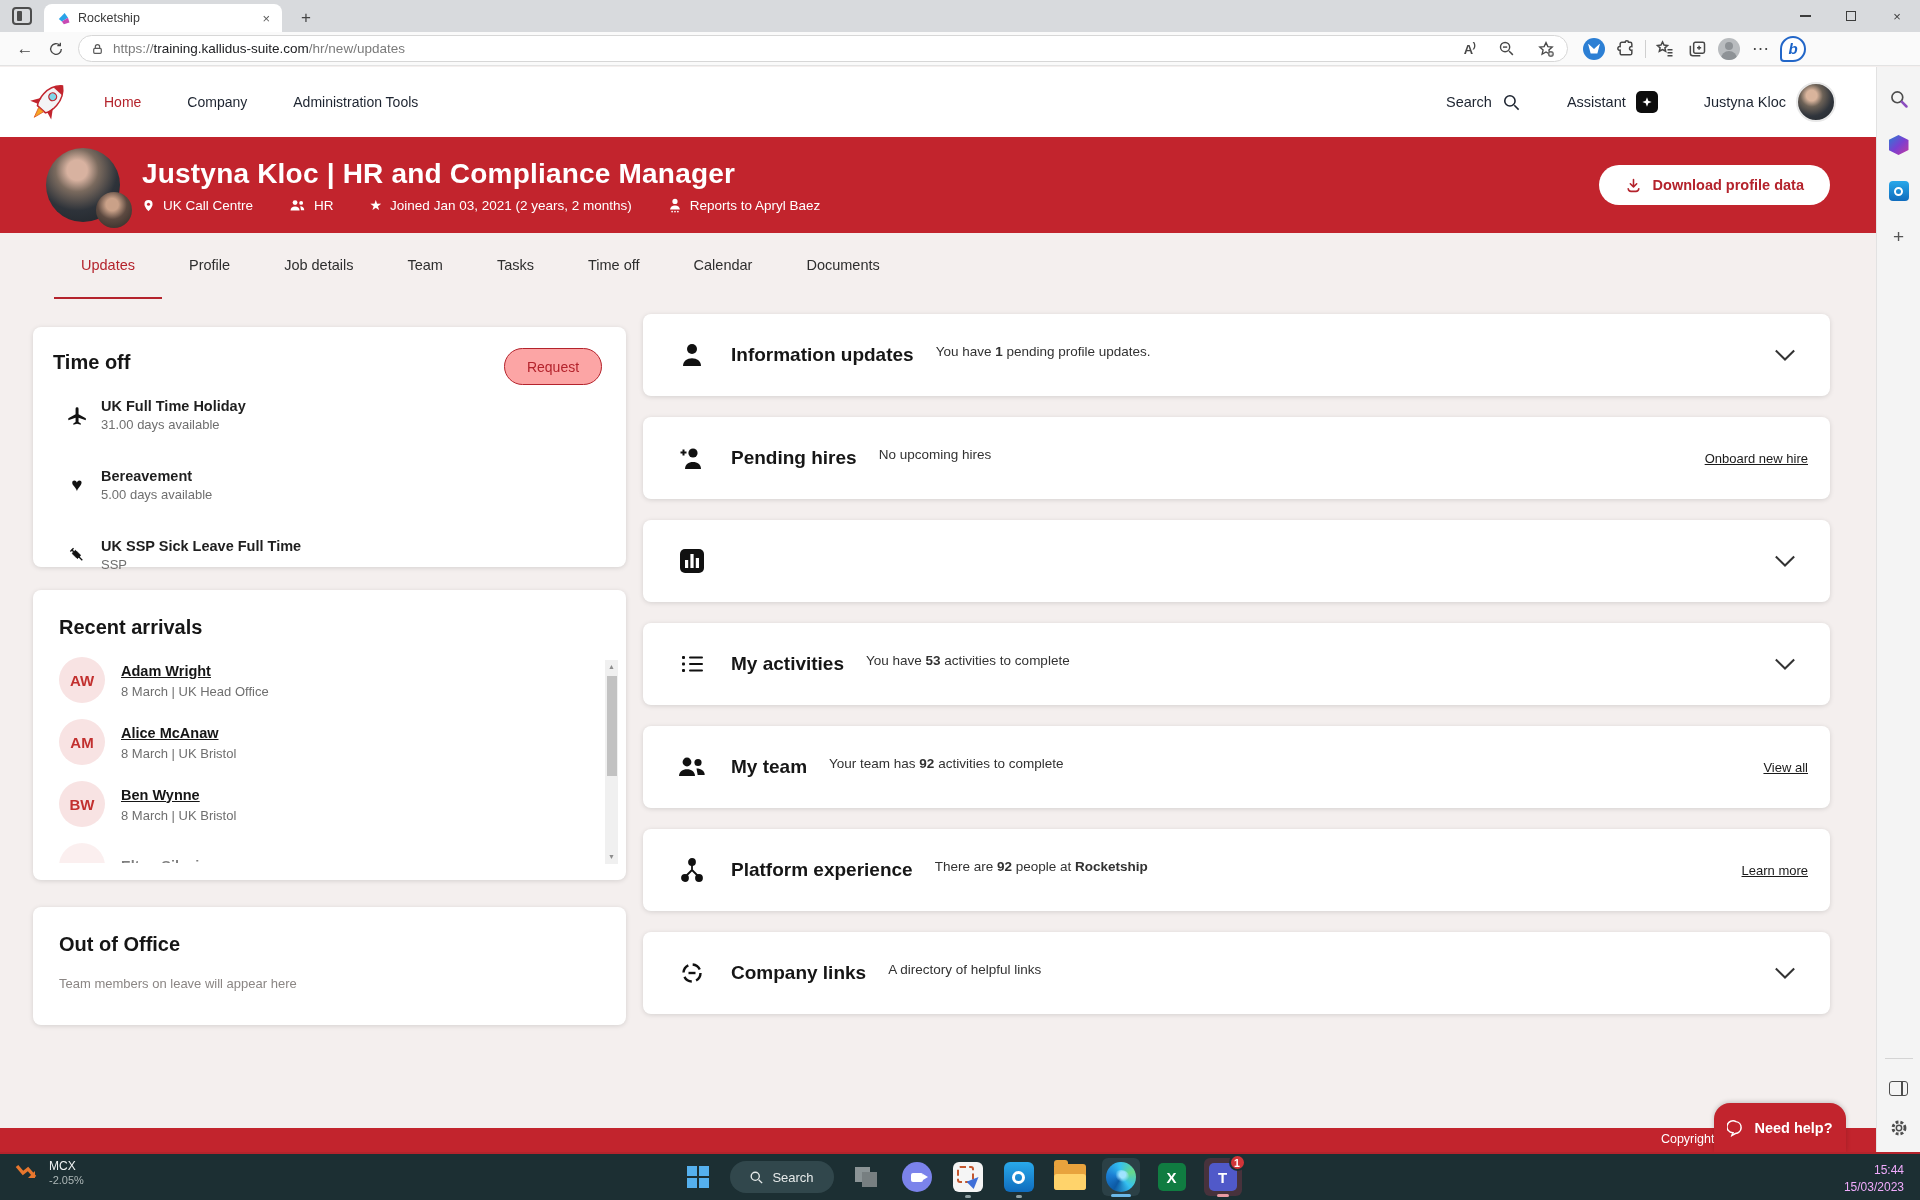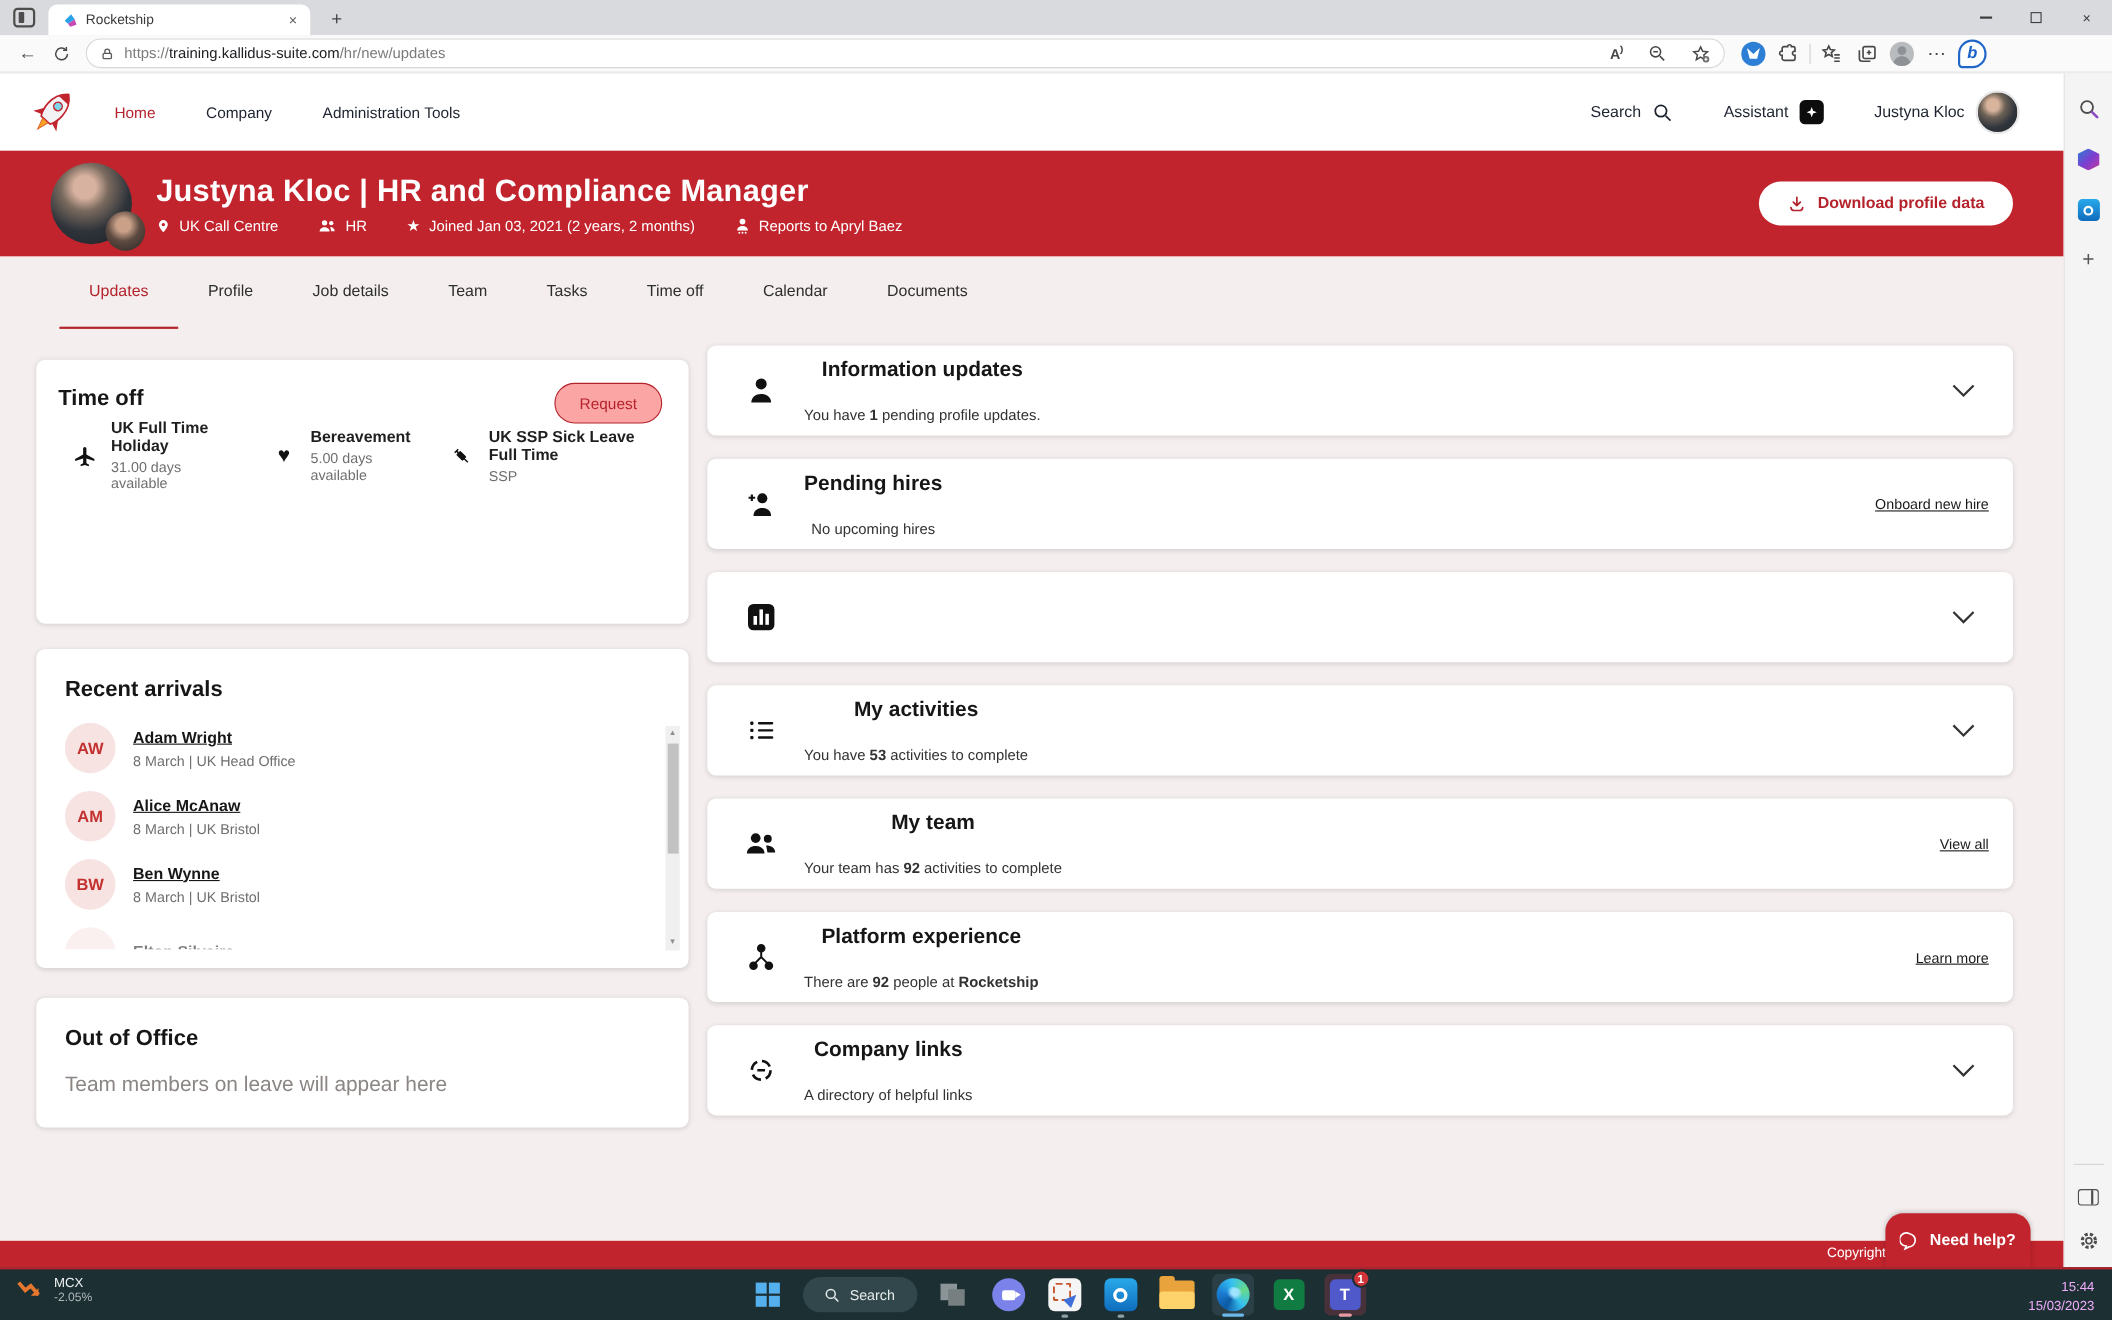--- a/index.html
+++ b/index.html
@@ -78,46 +78,46 @@
   .columns { display:flex; padding:13px 46px 0 33px; gap:17px; }
   .leftcol { width:593px; flex:none; }
   .rightcol { flex:1; display:flex; flex-direction:column; gap:21px; margin-top:2px; }
 
   .card { background:#fff; border-radius:8px; box-shadow:0 1px 5px rgba(0,0,0,.13); }
 
   
   .timeoff { height:240px; margin-top:15px; padding:24px 26px 0 20px; position:relative; }
   .card-h1 { font-size:20px; font-weight:700; color:#161616; }
   .req-btn { position:absolute; top:21px; right:24px; width:98px; height:37px; border:1.5px solid #b4232c; background:#fca5a5; border-radius:19px; color:#b4232c; font-size:14px; font-family:inherit; }
-  .to-list { margin-top:8px; display:flex; gap:23px; }
+  .to-list { margin-top:24px; display:flex; flex-direction:column; gap:36px; }
   .to-row { display:flex; align-items:center; }
   .to-ic { width:24px; flex:none; margin:0 12px 0 12px; text-align:center; font-size:19px; color:#111; display:flex; justify-content:center; }
   .to-name { font-size:14.5px; font-weight:600; color:#1f1f1f; }
   .to-detail { font-size:13px; color:#6f6f6f; margin-top:3px; }
 
   
   .arrivals { height:290px; margin-top:23px; padding:26px 0 0 26px; position:relative; overflow:hidden; }
   .arr-list { margin-top:18px; height:206px; overflow:hidden; display:flex; flex-direction:column; gap:16px; padding-right:40px; }
   .arr-row { display:flex; align-items:center; gap:16px; }
   .arr-avatar { width:46px; height:46px; border-radius:50%; background:#f8e3e3; color:#c2302f; font-size:15px; font-weight:700; display:flex; align-items:center; justify-content:center; flex:none; }
   .arr-name { font-size:14.5px; font-weight:600; color:#161616; }
   .arr-detail { font-size:13px; color:#6f6f6f; margin-top:4px; }
   .vscroll { position:absolute; right:8px; top:70px; width:13px; height:204px; background:#f0f0f0; }
   .vs-arrow { position:absolute; left:0; width:13px; height:14px; color:#8d8d8d; font-size:7px; text-align:center; line-height:14px; }
   .vs-up { top:0; } .vs-down { bottom:0; }
   .vs-thumb { position:absolute; left:1.5px; top:16px; width:10px; height:100px; background:#c2c2c2; }
 
   
   .ooo { height:118px; margin-top:27px; padding:26px; }
-  .ooo-empty { margin-top:20px; font-size:19px; color:#8b8684; }
+  .ooo-empty { margin-top:20px; font-size:13px; color:#8b8684; }
 
   
   .rcard { height:82px; display:flex; align-items:center; padding:0 30px 0 34px; }
   .rc-ic { width:30px; flex:none; display:flex; justify-content:center; margin-right:24px; }
-  .rc-text { display:flex; flex-direction:column; gap:22px;align-items:center; }
+  .rc-text { display:flex; flex-direction:row; gap:22px; }
   .rc-title { font-size:19px; font-weight:600; color:#161616; }
   .rc-sub { font-size:13.5px; color:#323232; }
   .rc-sub .b { font-weight:700; }
   .rc-right { margin-left:auto; display:flex; align-items:center; }
   .rc-link { font-size:13px; color:#1a1a1a; text-decoration:underline; margin-right:-8px; }
   .chev { display:flex; margin-right:4px; }
 
   
   .helpbtn { position:absolute; right:30px; bottom:0; width:132px; height:49px; background:#c2242d; border:none; border-radius:16px 16px 0 0; color:#fff; font-size:14.5px; font-weight:700; font-family:inherit; display:flex; align-items:center; justify-content:center; gap:9px; box-shadow:0 -1px 5px rgba(0,0,0,.2); z-index:3; }
   .pfooter { position:absolute; left:0; right:0; bottom:0; height:24px; background:#c2242d; z-index:2; }

